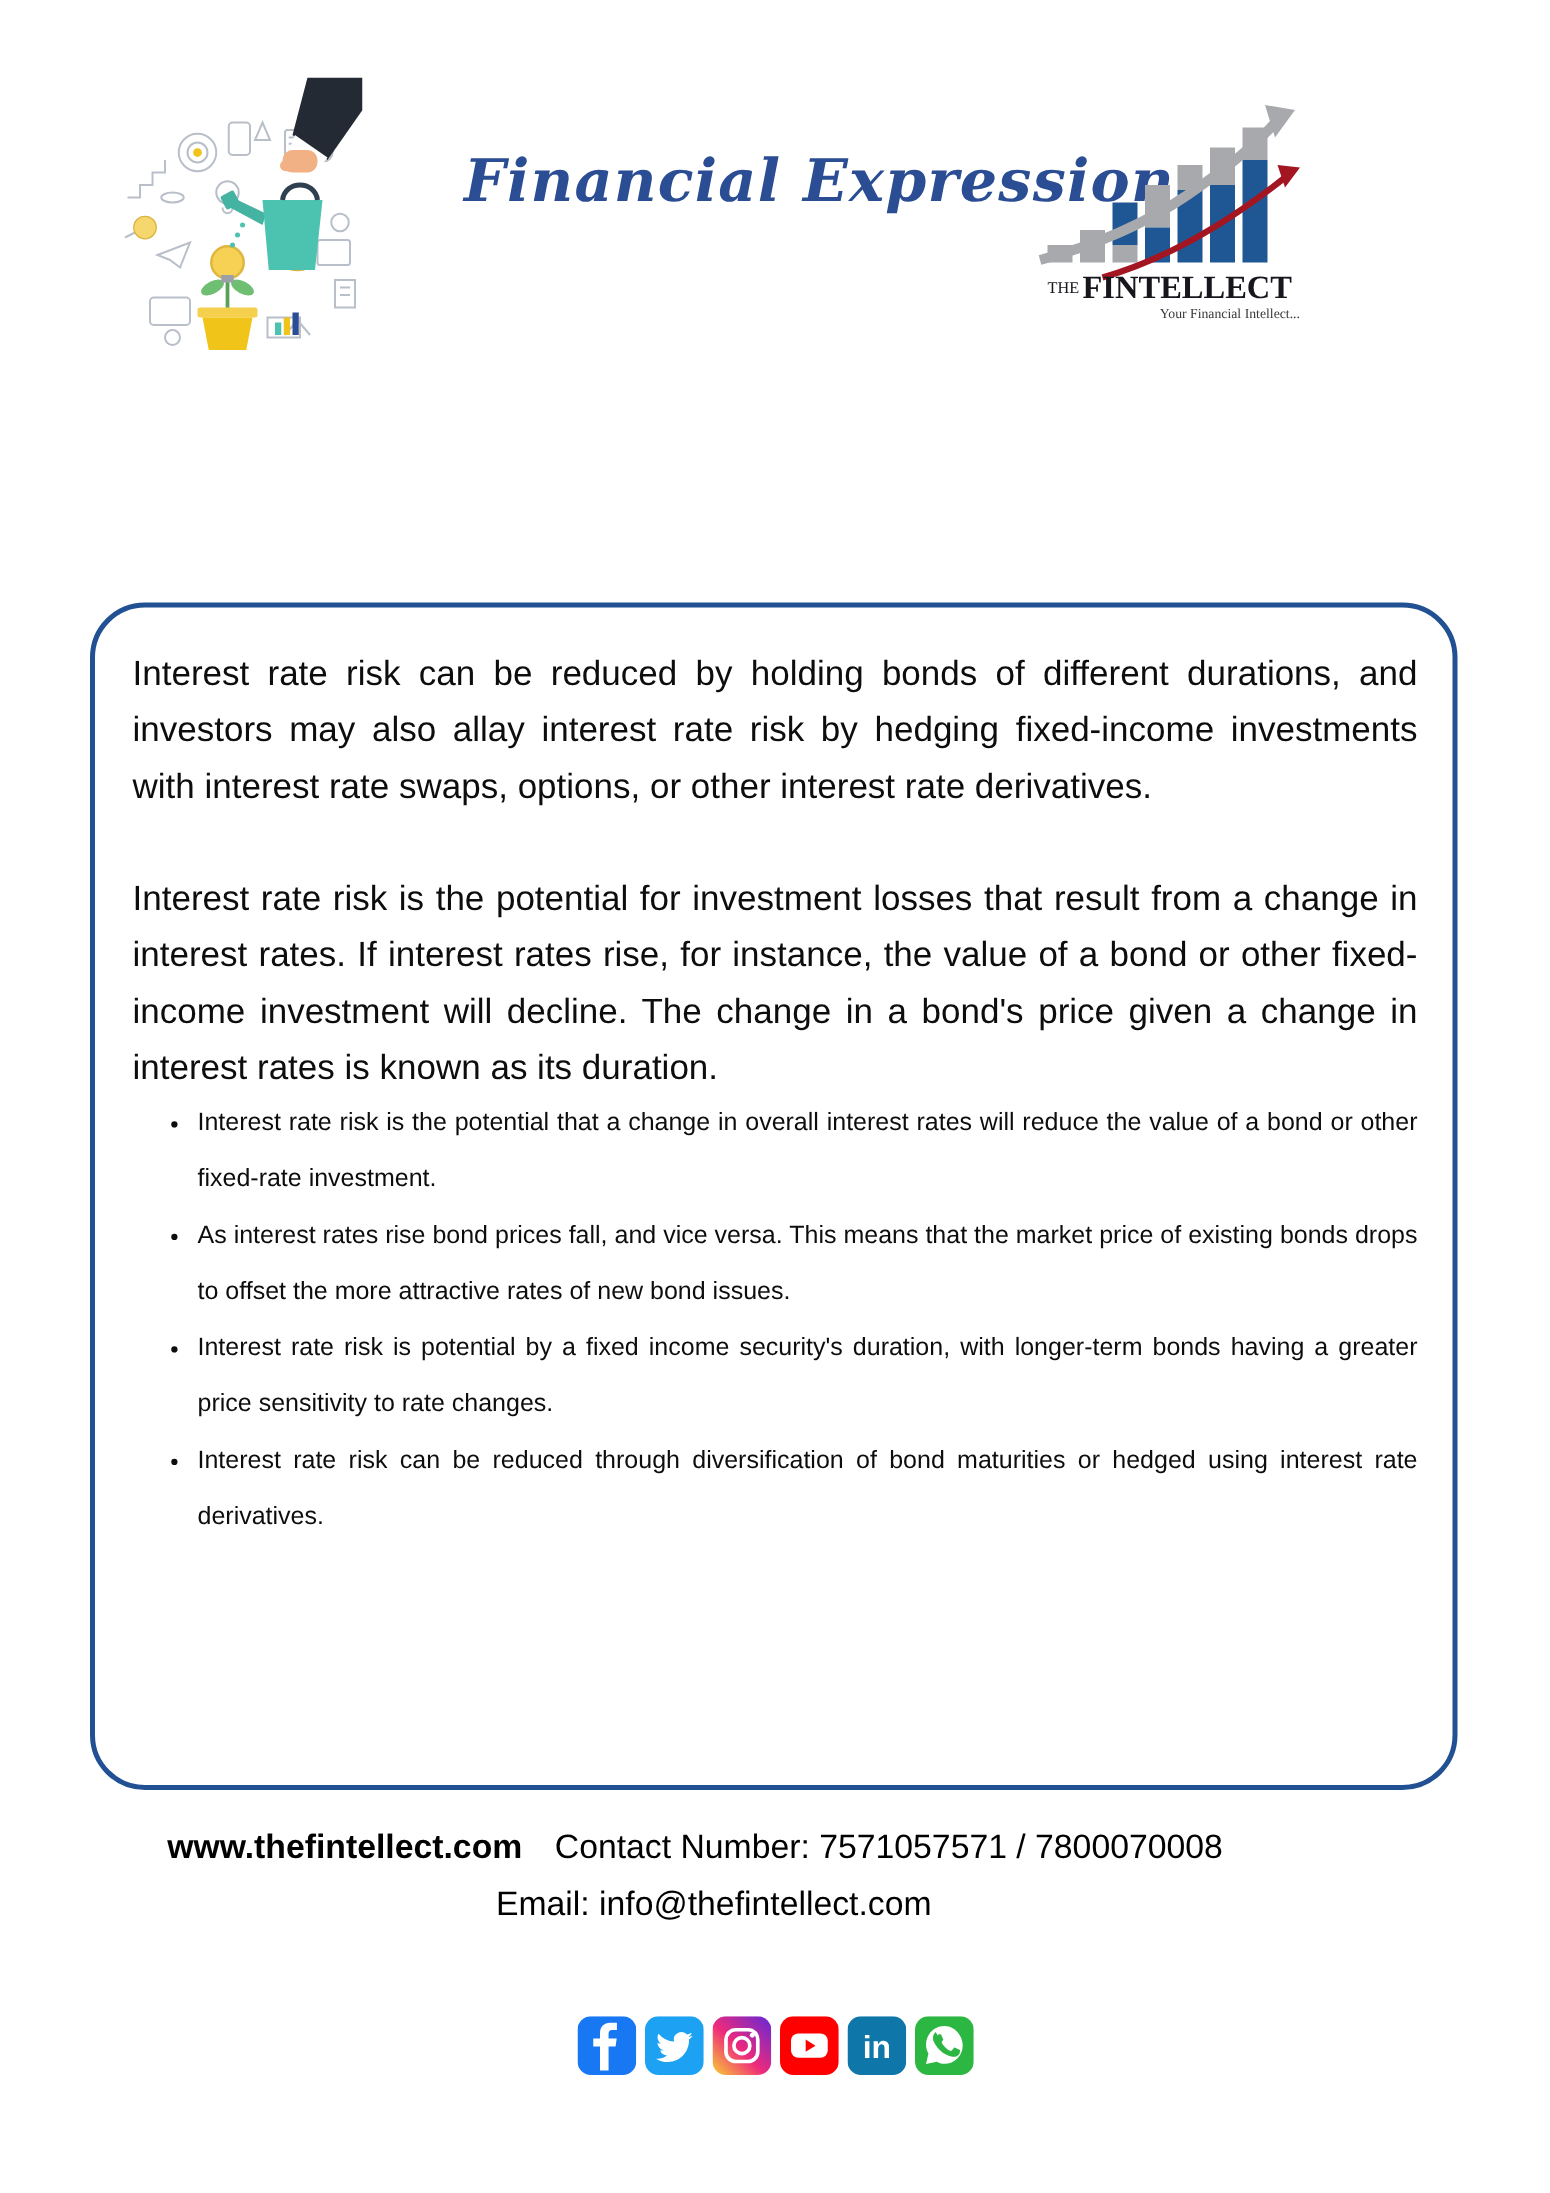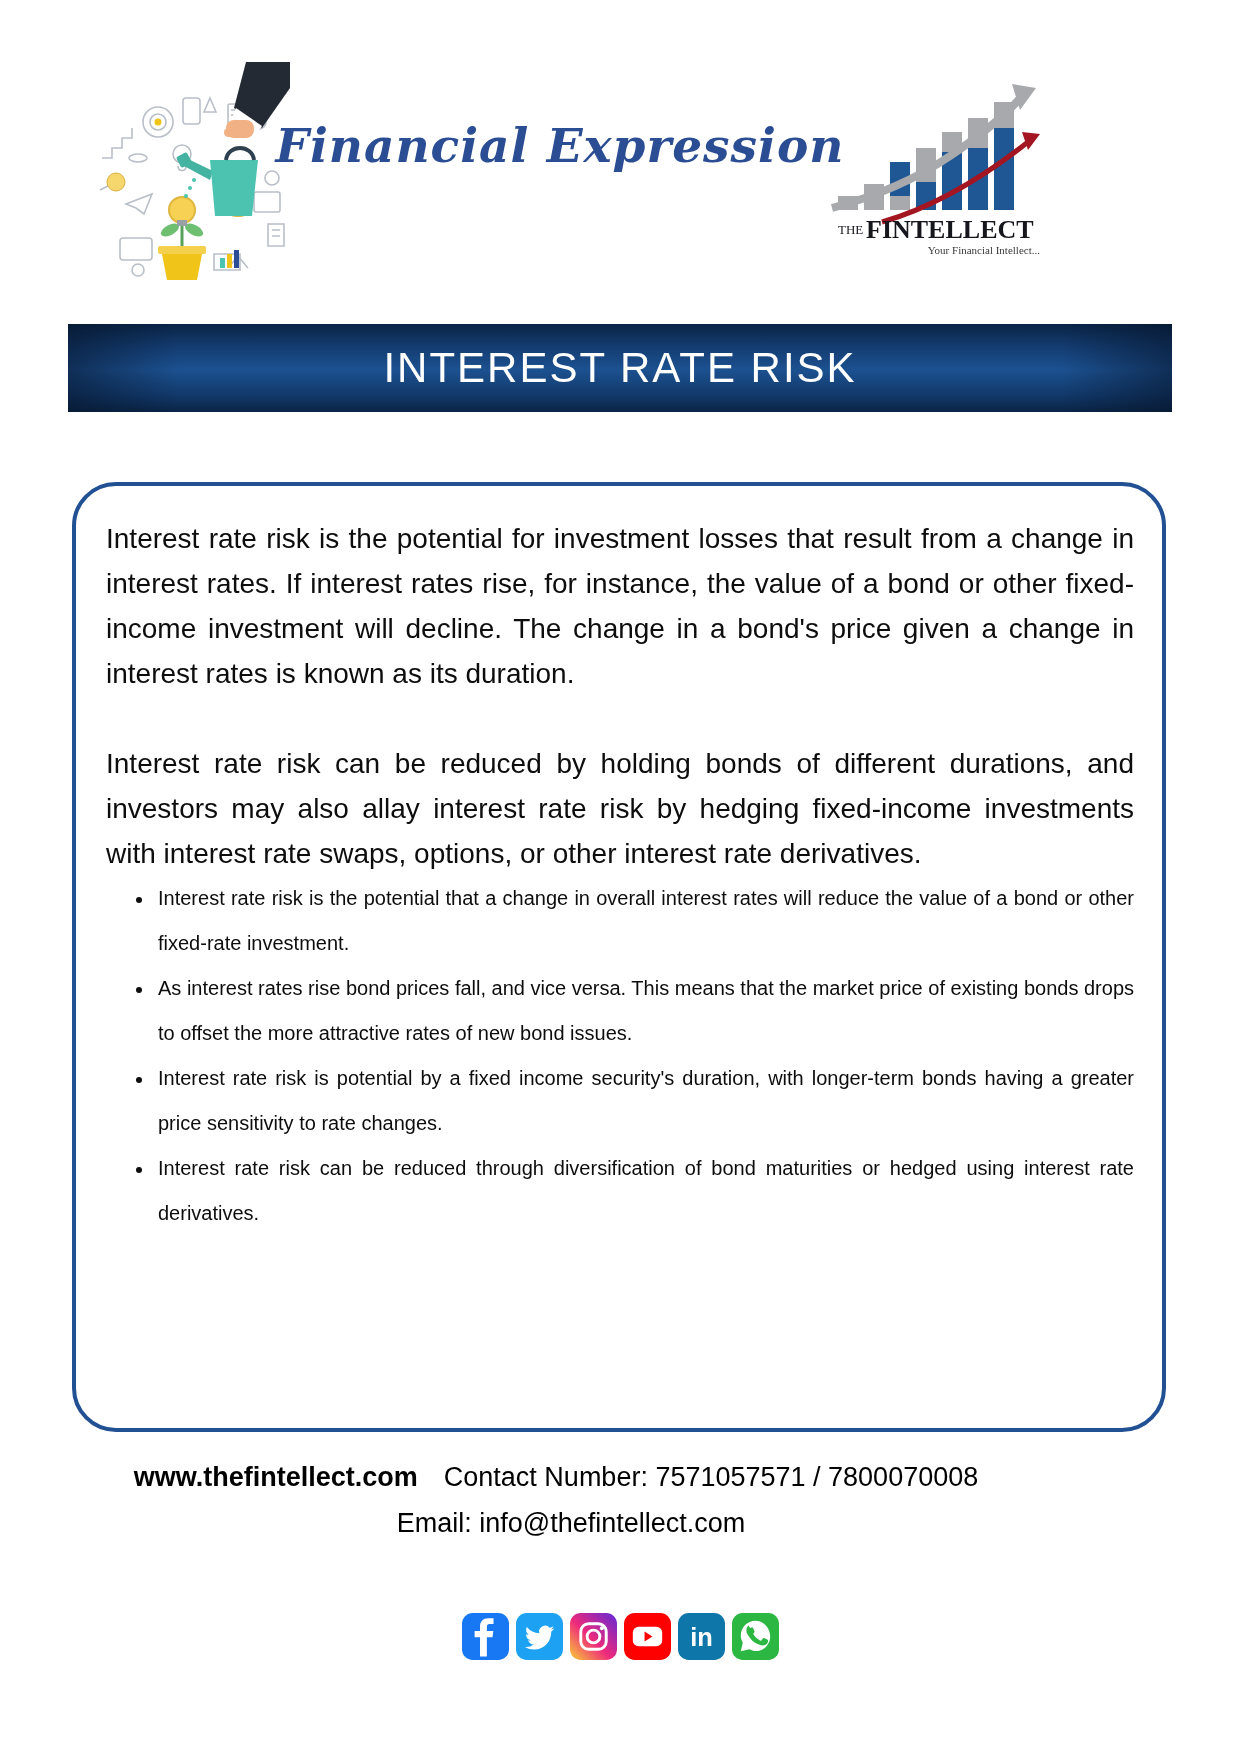--- a/index.html
+++ b/index.html
@@ -2,21 +2,21 @@
 <html><head>
 <meta charset="utf-8">
 <style>
   html,body{margin:0;padding:0;background:#ffffff;}
   .page{position:relative;width:1240px;height:1754px;background:#ffffff;overflow:hidden;
         font-family:"Liberation Sans",sans-serif;color:#111;}
 
   
   .header{position:absolute;top:0;left:0;width:100%;height:300px;}
   .illustration{position:absolute;left:86px;top:62px;width:204px;height:218px;}
-  .brand-title{position:absolute;left:180px;top:118px;width:760px;text-align:center;
+  .brand-title{position:absolute;left:180px;top:118px;width:760px;text-align:right;
                font-family:"DejaVu Serif",serif;font-style:italic;font-weight:bold;
                font-size:47px;color:#2b4d93;letter-spacing:1px;}
   .fin-logo{position:absolute;right:198px;top:82px;width:212px;height:178px;}
 
   
   .banner{position:absolute;top:324px;left:68px;width:1104px;height:88px;
           display:flex;align-items:center;justify-content:center;
           background:
             linear-gradient(90deg, rgba(6,20,42,.55) 0%, rgba(6,20,42,0) 10%, rgba(6,20,42,0) 90%, rgba(6,20,42,.55) 100%),
             linear-gradient(180deg,#0a2445 0%,#143e74 28%,#1c5190 52%,#123a6c 80%,#0a2445 100%);}
@@ -130,27 +130,24 @@
         <polygon points="182,2 206,6 190,28" fill="#a7a9ac"></polygon>
         <path d="M52,140 Q122,120 198,60" stroke="#a31621" stroke-width="5" fill="none"></path>
         <polygon points="192,50 210,52 198,68" fill="#a31621"></polygon>
       </g>
       <text x="8" y="152" font-family="Liberation Serif, serif" font-size="13" fill="#16161d">THE</text>
       <text x="36" y="156" font-family="Liberation Serif, serif" font-size="26" font-weight="bold" fill="#16161d">FINTELLECT</text>
       <text x="210" y="172" text-anchor="end" font-family="Liberation Serif, serif" font-size="11" fill="#3a3a3a">Your Financial Intellect...</text>
     </svg>
   </div>
 
-  <div class="banner">
-    <div class="banner-title">INTEREST RATE RISK</div>
-  </div>
 
   <div class="content-box">
+    <p>Interest rate risk can be reduced by holding bonds of different durations, and investors may also allay interest rate risk by hedging fixed-income investments with interest rate swaps, options, or other interest rate derivatives.</p>
     <p>Interest rate risk is the potential for investment losses that result from a change in interest rates. If interest rates rise, for instance, the value of a bond or other fixed-income investment will decline. The change in a bond's price given a change in interest rates is known as its duration.</p>
-    <p>Interest rate risk can be reduced by holding bonds of different durations, and investors may also allay interest rate risk by hedging fixed-income investments with interest rate swaps, options, or other interest rate derivatives.</p>
     <ul class="takeaways">
       <li>Interest rate risk is the potential that a change in overall interest rates will reduce the value of a bond or other fixed-rate investment.</li>
       <li>As interest rates rise bond prices fall, and vice versa. This means that the market price of existing bonds drops to offset the more attractive rates of new bond issues.</li>
       <li>Interest rate risk is potential by a fixed income security's duration, with longer-term bonds having a greater price sensitivity to rate changes.</li>
       <li>Interest rate risk can be reduced through diversification of bond maturities or hedged using interest rate derivatives.</li>
     </ul>
   </div>
 
   <div class="footer-line1">
     <span class="site">www.thefintellect.com</span><span>Contact Number: 7571057571 / 7800070008</span>

